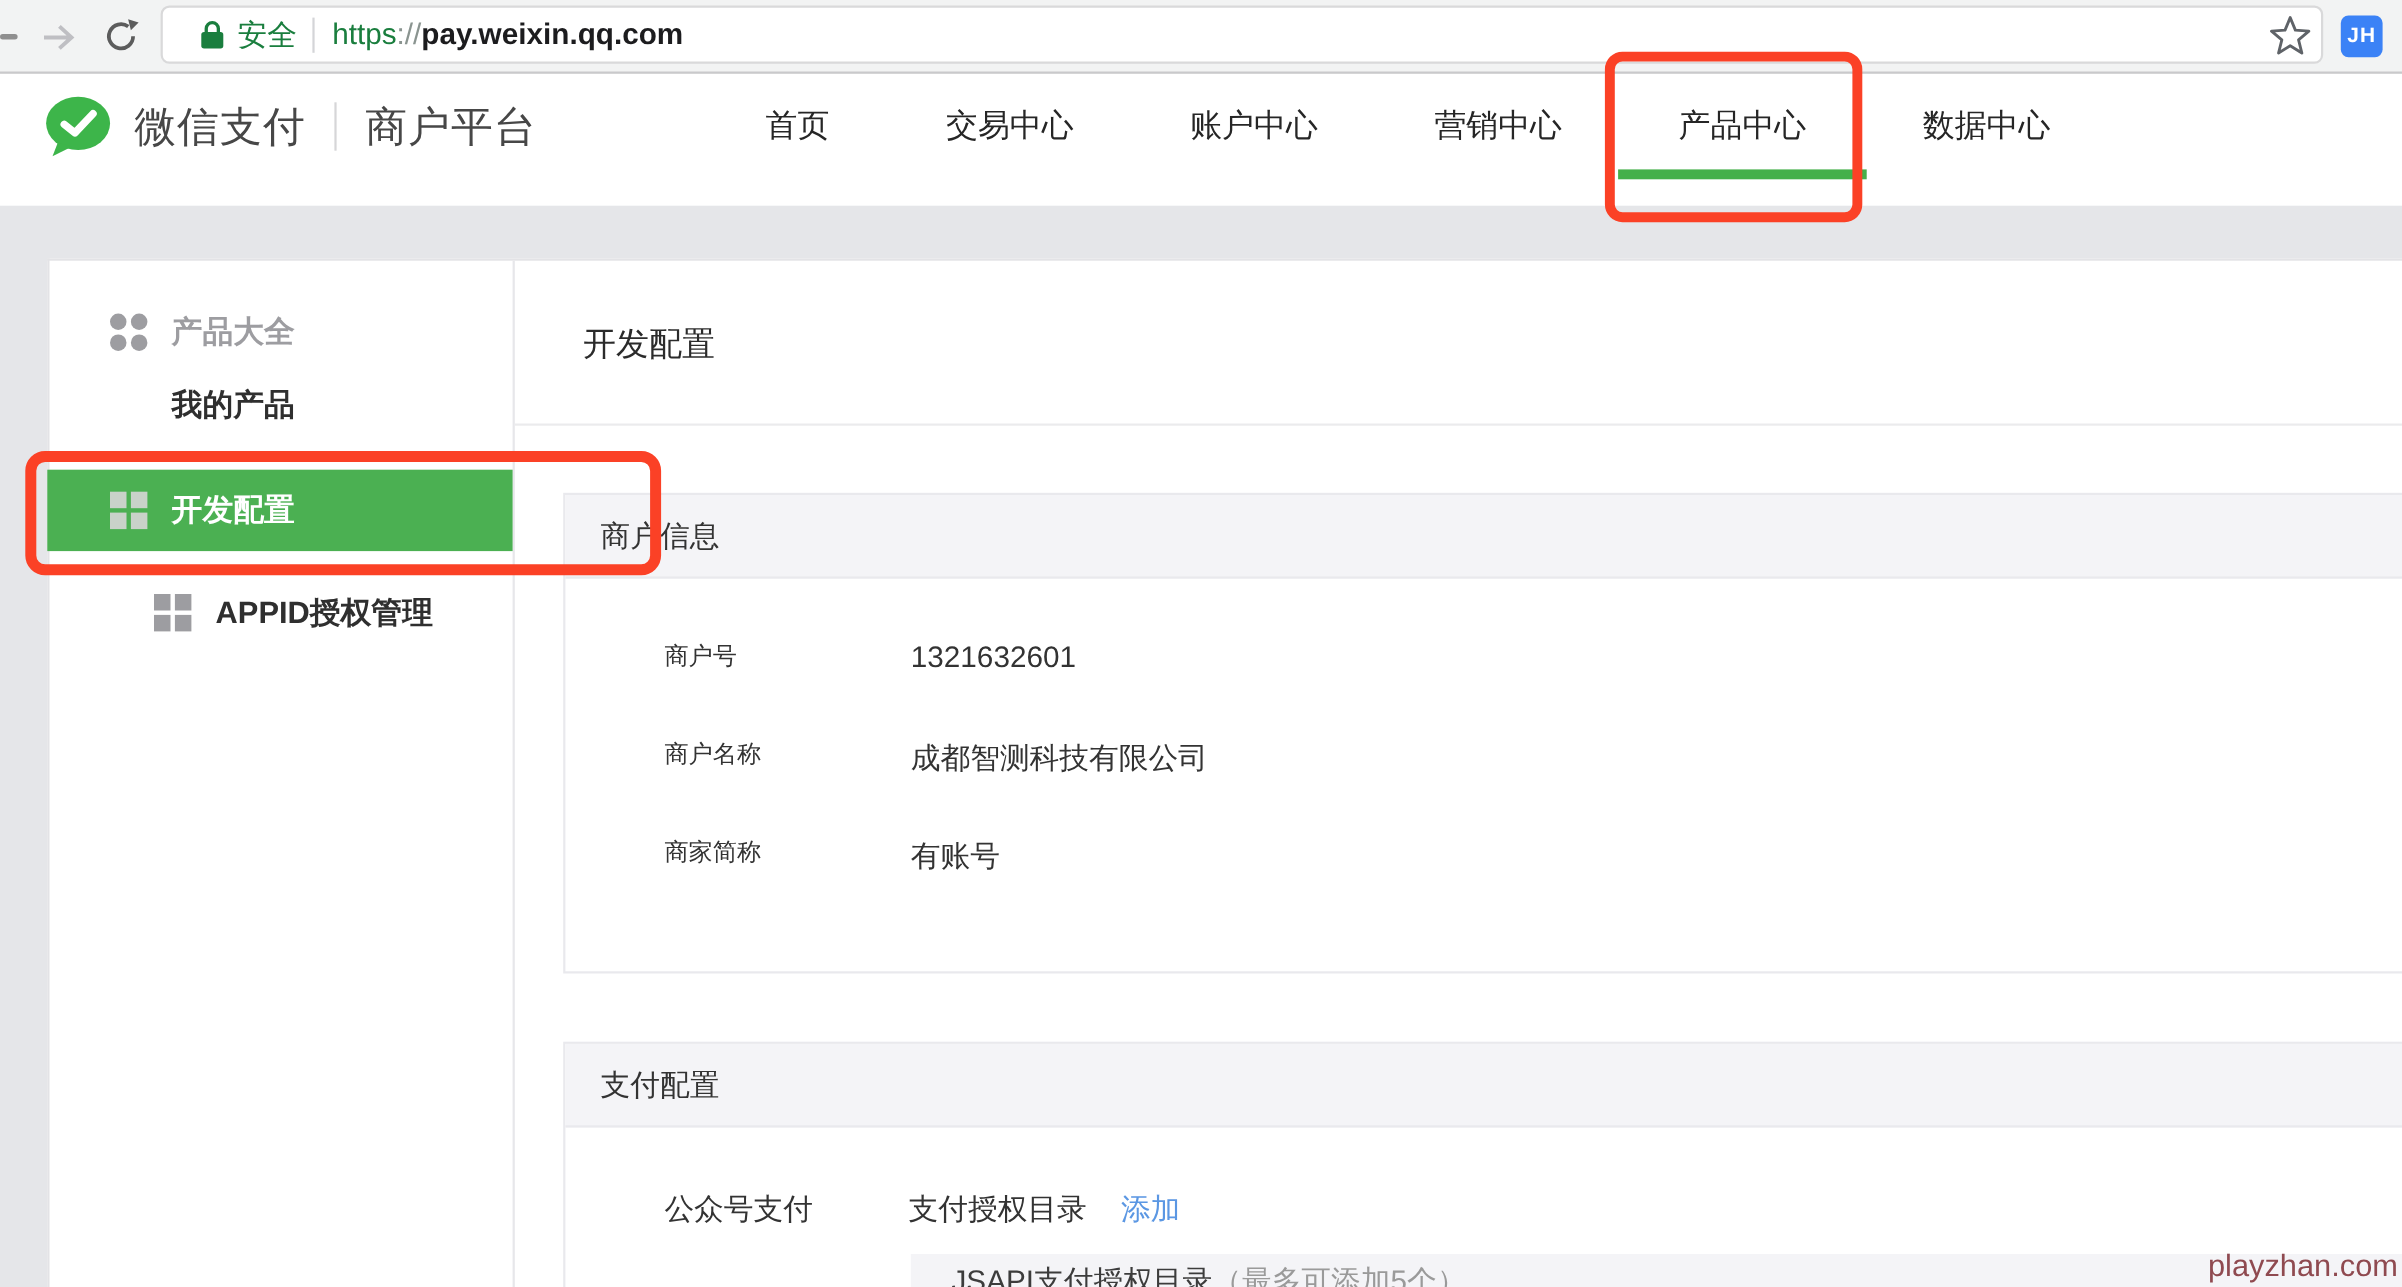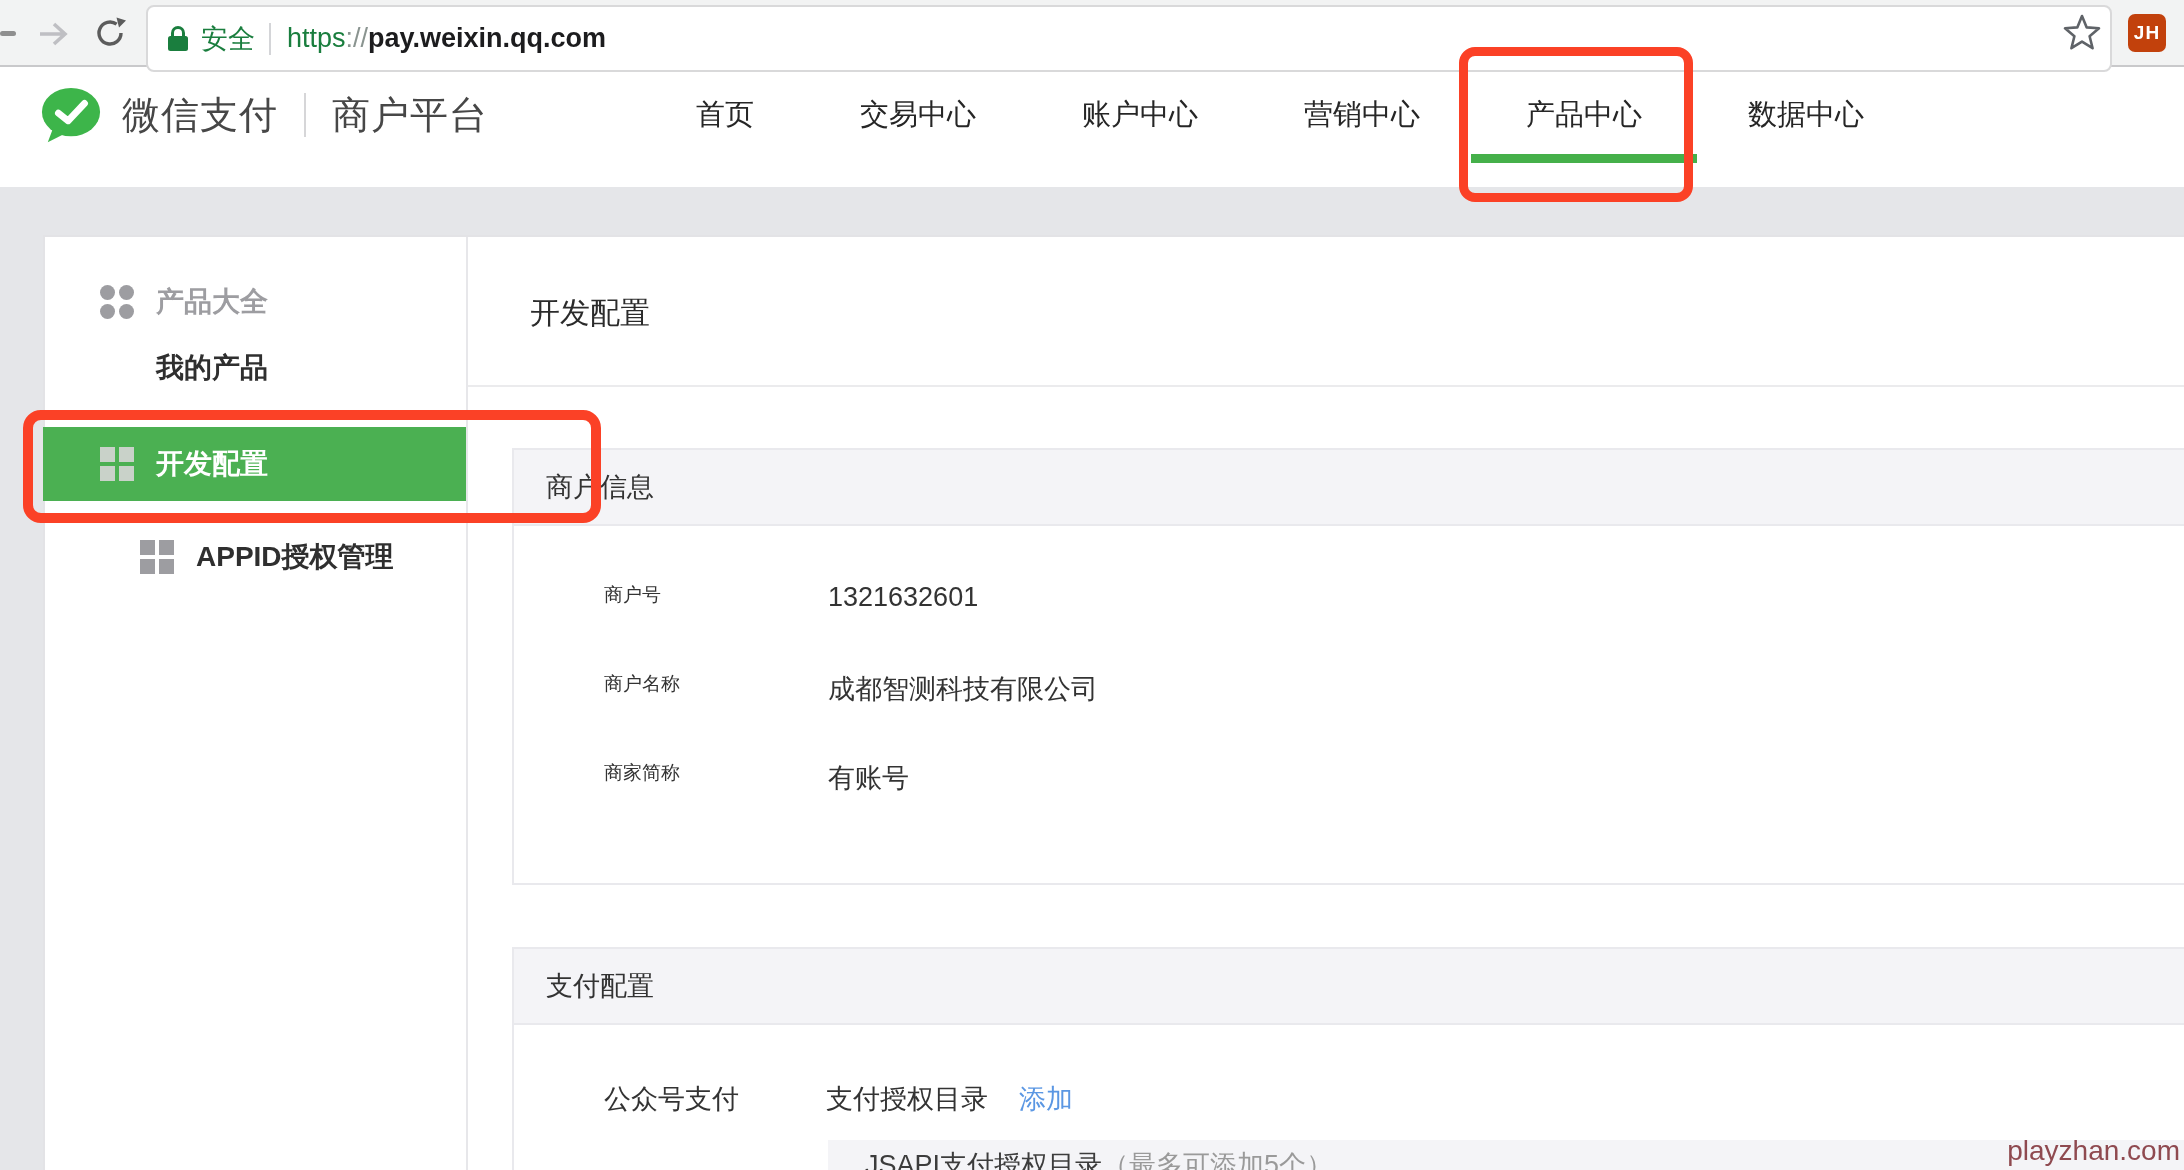--- a/index.html
+++ b/index.html
@@ -5,33 +5,33 @@
   * { margin:0; padding:0; box-sizing:border-box; }
   html,body { width:2184px; height:1170px; overflow:hidden; }
   body { font-family:"Liberation Sans", sans-serif; background:#e5e6e9; position:relative; }
 
   
   #chrome { position:absolute; left:0; top:0; width:2184px; height:67px;
             background:#f2f3f3; border-bottom:2px solid #c9c9cb; z-index:5; }
   .back-dash { position:absolute; left:0; top:31px; width:16px; height:5px; background:#8f8f8f; border-radius:3px; }
   .fwd-icon  { position:absolute; left:36px; top:17px; }
   .reload-icon { position:absolute; left:92px; top:15px; }
-  #url-field { position:absolute; left:146px; top:5px; width:1966px; height:67px;
+  #url-field { position:absolute; left:146px; top:5px; width:1966px; height:53px;
                background:#ffffff; border:2px solid #d9d9da; border-radius:8px;
-               display:flex; align-items:center; padding-left:19px; font-size:27px; }
+               display:flex; align-items:center; padding-left:34px; font-size:27px; }
   .lock-wrap { display:flex; align-items:center; margin-right:12px; }
   .secure-label { color:#1a7e3e; margin-right:14px; }
   .url-sep-bar { width:2px; height:32px; background:#d4d5d8; margin-right:16px; }
   .url-scheme { color:#1a7e3e; }
   .url-sep { color:#8a9490; }
   .url-domain { color:#1c1c1e; font-weight:bold; }
   .url-path { color:#8b8f94; }
   .star-wrap { position:absolute; left:2062px; top:12px; }
   #avatar { position:absolute; left:2128px; top:14px; width:38px; height:38px; border-radius:7px;
-            background:#c2410c; color:#ffffff; font-weight:bold; font-size:19px;
+            background:#3b82f6; color:#ffffff; font-weight:bold; font-size:19px;
             display:flex; align-items:center; justify-content:center; letter-spacing:1px; }
 
   
   #site-header { position:absolute; left:0; top:67px; width:2184px; height:120px; background:#ffffff; z-index:2; }
   #brand { position:absolute; left:40px; top:0; height:96px; display:flex; align-items:center; }
   .brand-name, .brand-portal { font-size:38px; color:#474747; letter-spacing:1px; }
   .brand-divider { width:2px; height:44px; background:#d6d6d8; margin:0 26px; }
   #main-nav { position:absolute; left:696px; top:0; height:96px; display:flex; align-items:center; gap:106px; }
   .nav-item { font-size:29px; color:#262626; cursor:pointer; position:relative; height:96px;
               display:flex; align-items:center; }
@@ -66,21 +66,21 @@
 
   
   #page-title { position:absolute; left:530px; top:58px; font-size:30px; color:#2b2b2b; }
   #title-divider { position:absolute; left:468px; top:150px; width:1716px; height:2px; background:#ebebed; }
 
   .section-box { position:absolute; left:512px; width:1680px; border:2px solid #e9e9ed; background:#ffffff; }
   #box-merchant { top:213px; height:437px; }
   #box-payment { top:712px; height:458px; }
   .section-header { height:76px; background:#f4f4f7; border-bottom:2px solid #e9e9ed;
                     display:flex; align-items:center; padding-left:32px; font-size:27px; color:#333333; }
-  .info-label { position:absolute; left:90px; font-size:19px; color:#333333; }
+  .info-label { position:absolute; left:90px; font-size:22px; color:#333333; }
   .info-value { position:absolute; left:314px; font-size:27px; color:#333333; }
   .row1 { top:132px; } .row2 { top:221px; } .row3 { top:310px; }
 
   .pay-row-label { position:absolute; left:90px; top:132px; font-size:27px; color:#333333; }
   .pay-dir-label { position:absolute; left:312px; top:132px; font-size:27px; color:#333333; }
   .add-link { position:absolute; left:505px; top:132px; font-size:27px; color:#5b97e3; cursor:pointer; }
   #jsapi-box { position:absolute; left:314px; top:191px; width:1366px; height:267px; background:#f4f4f7; }
   .jsapi-line { position:absolute; left:37px; top:7px; font-size:27px; white-space:nowrap; }
   .jsapi-main { color:#3c3c3c; }
   .jsapi-note { color:#9a9a9a; }

